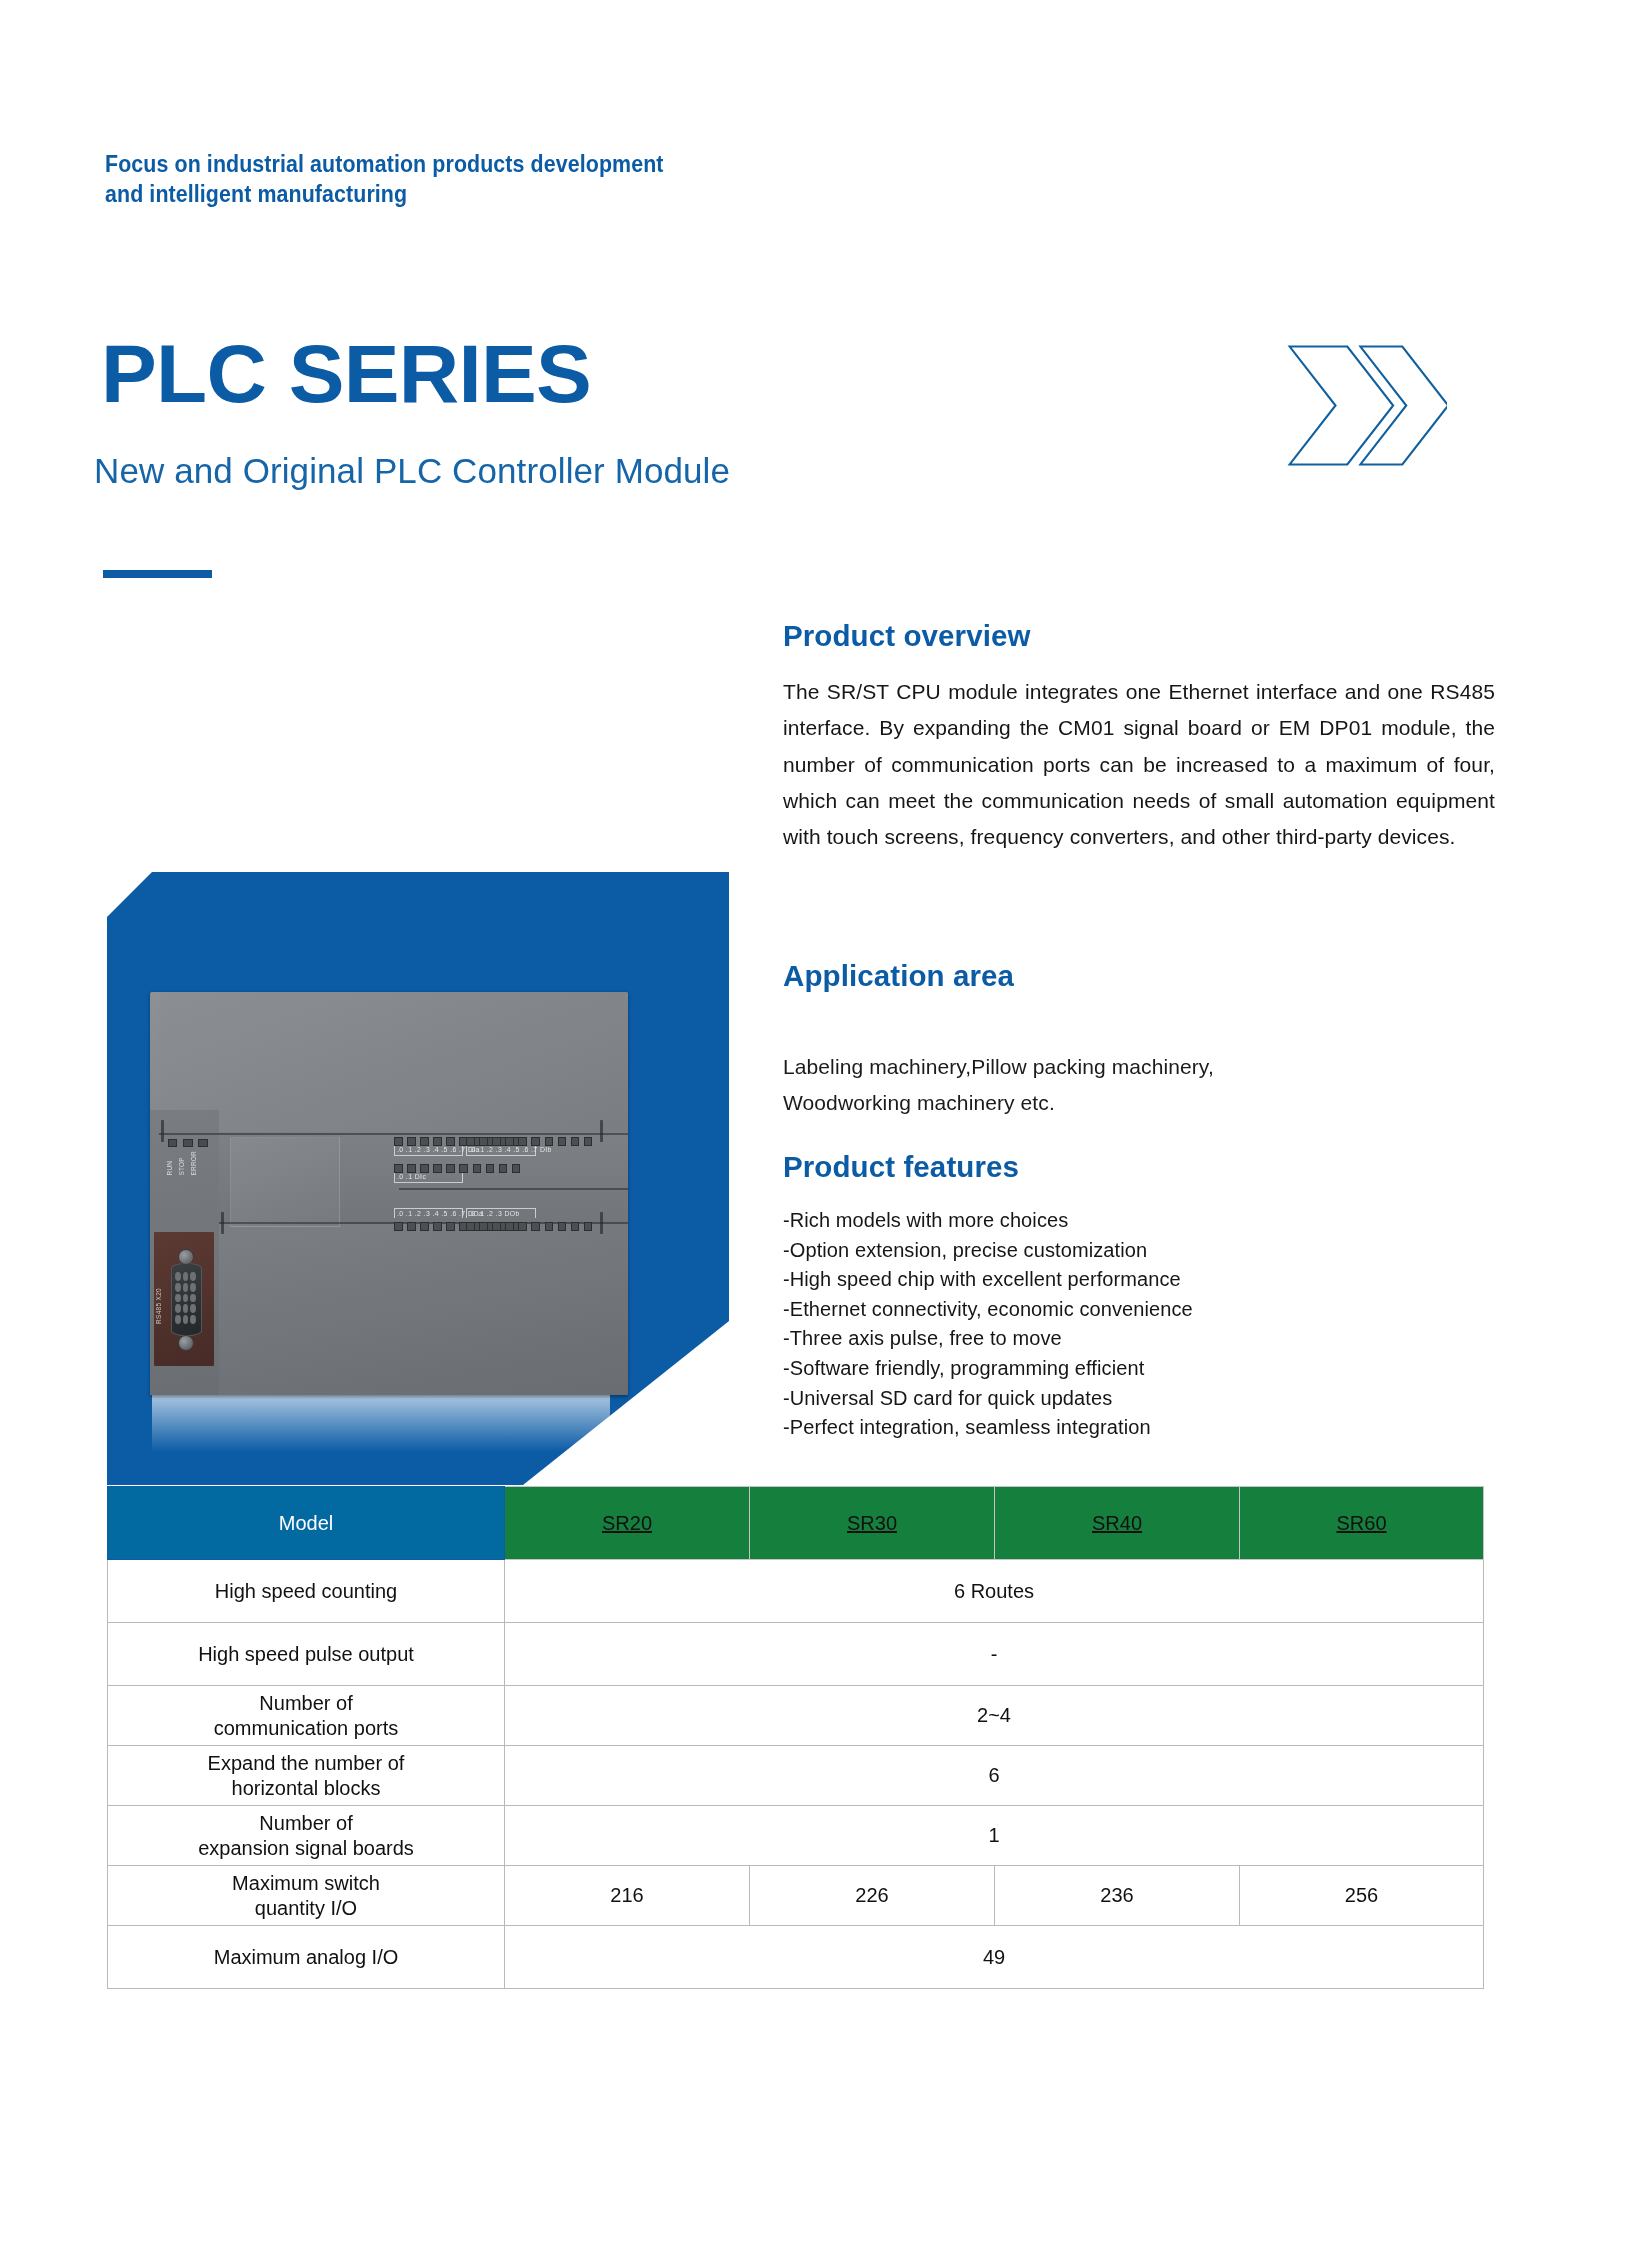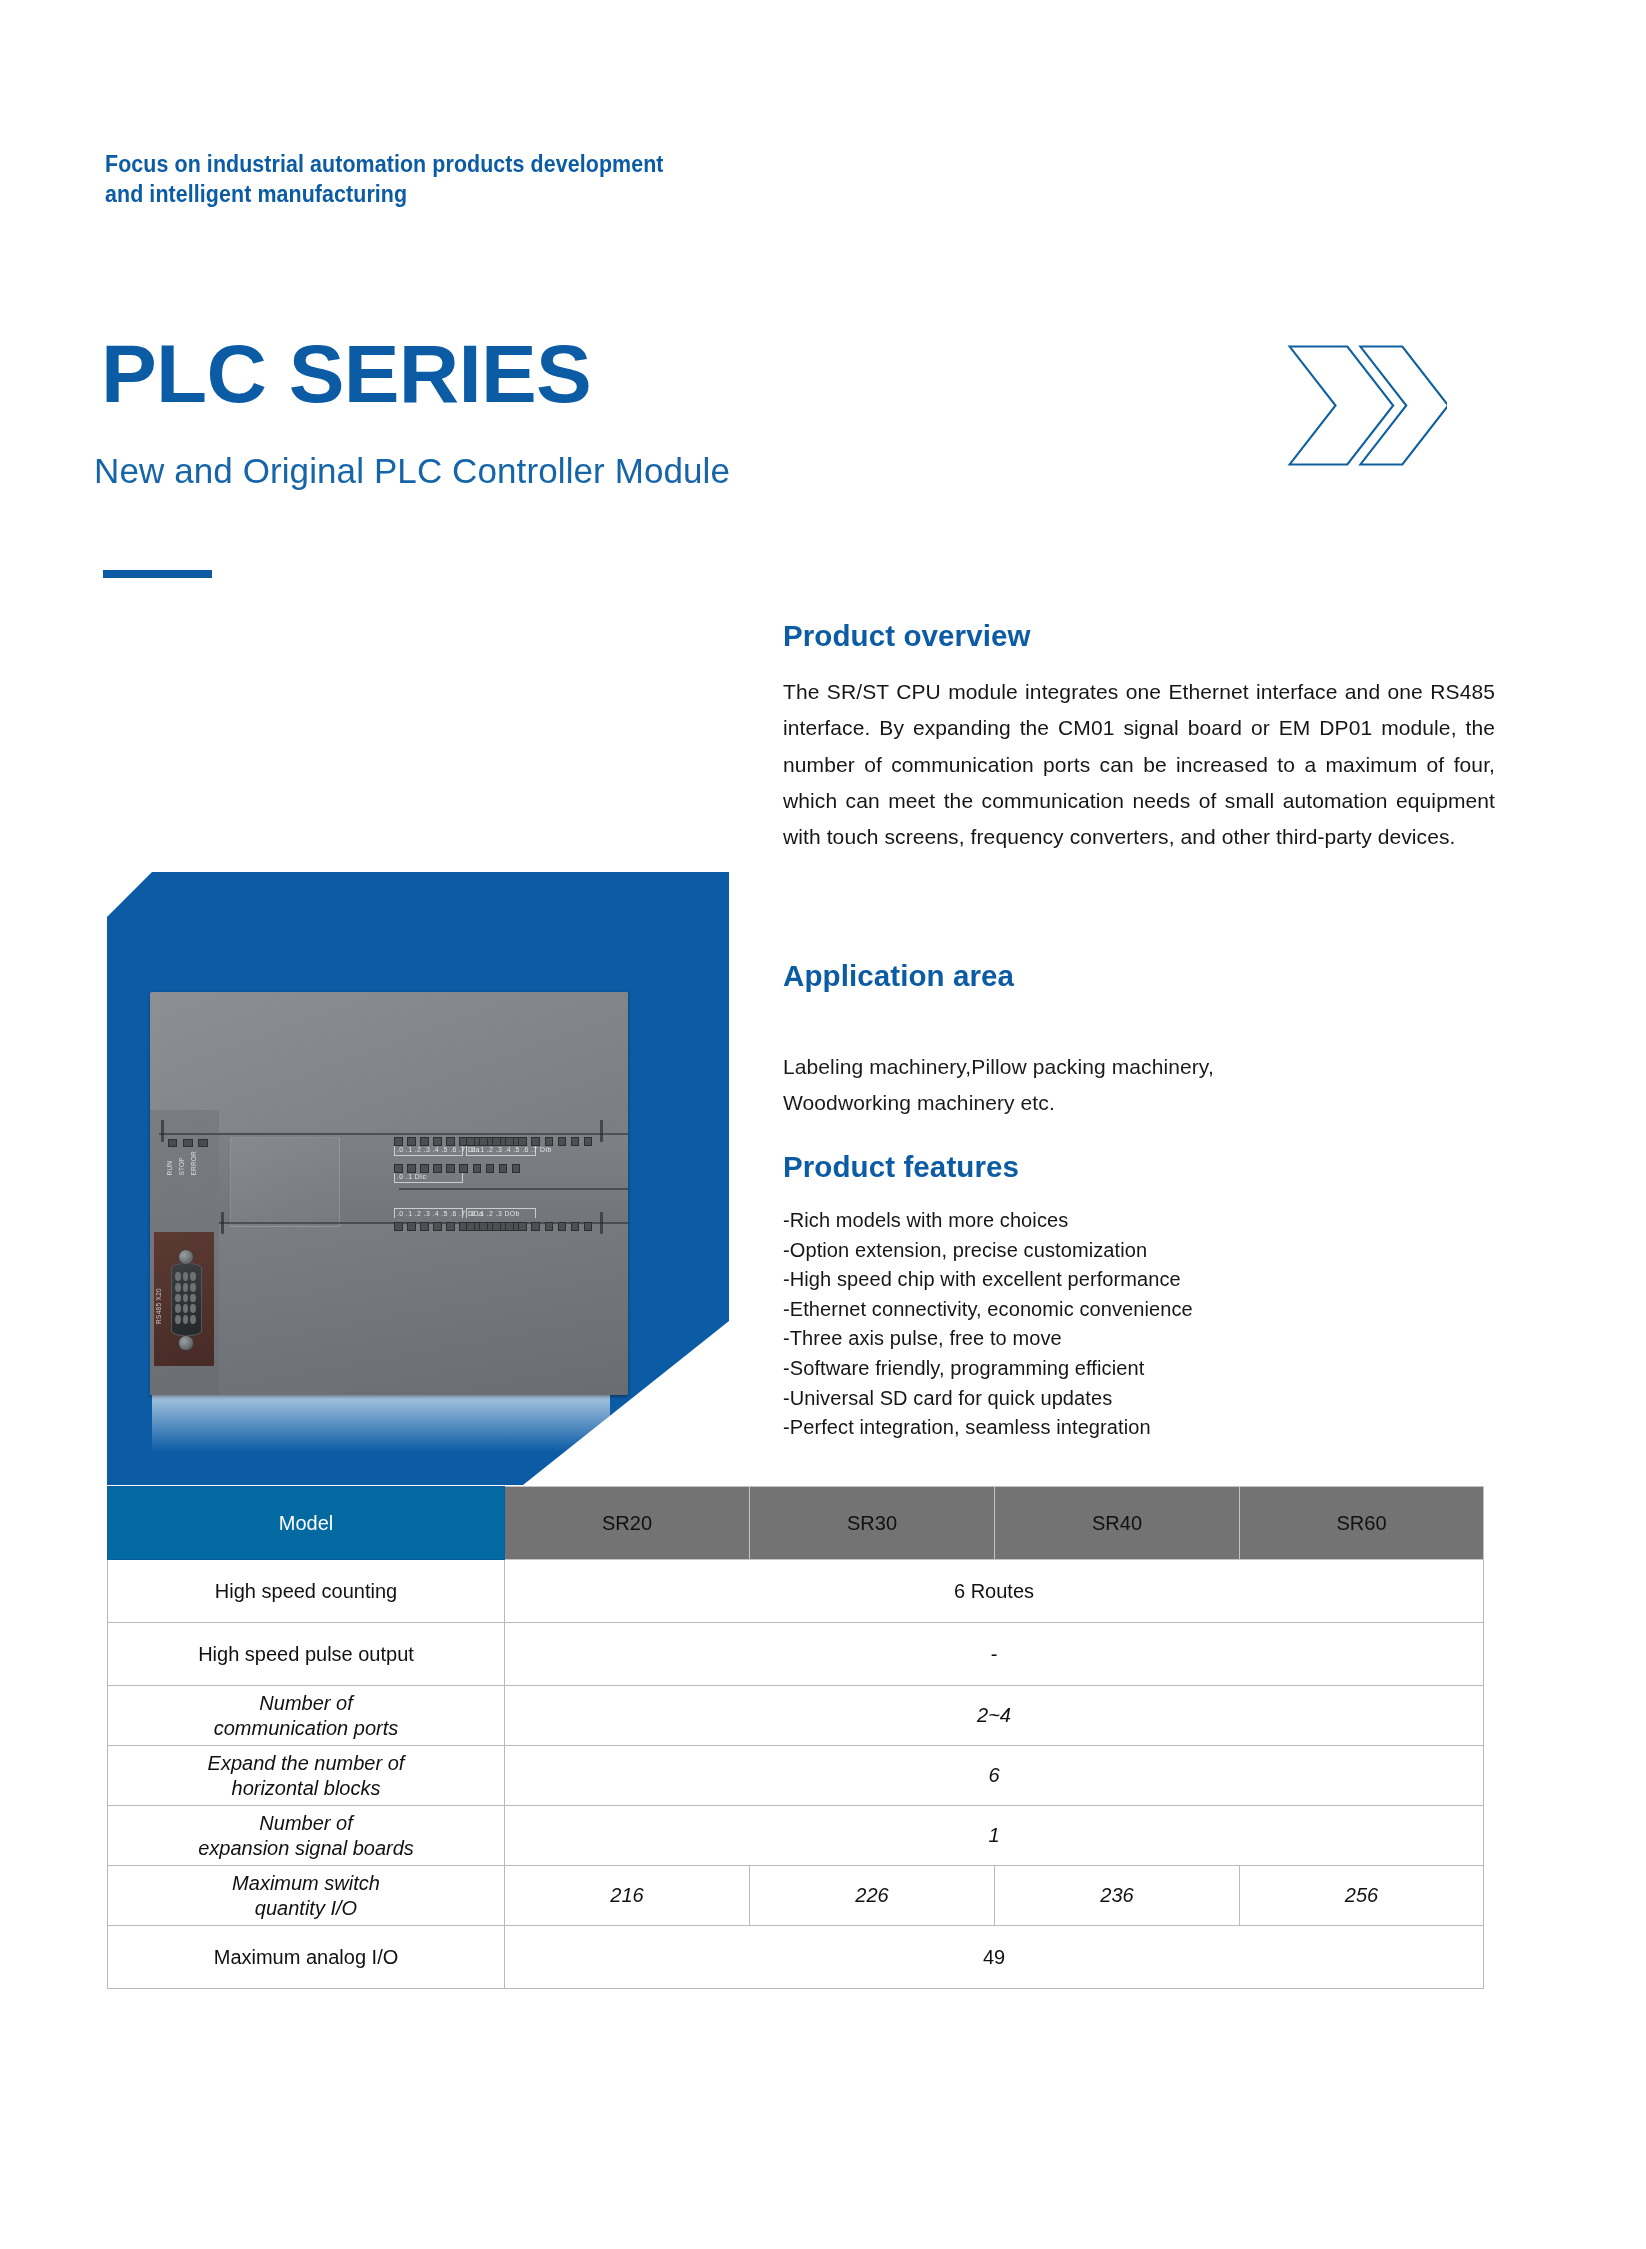--- a/index.html
+++ b/index.html
@@ -331,27 +331,28 @@
     padding: 3.9px 5.2px;
   }
   .hdr-model {
     background: #0369a1;
     color: #ffffff !important;
     font-size: 25px;
     height: 72px;
     border-color: #0b5ba5 !important;
   }
   .hdr-cell {
-    background: #737373;
+    background: #15803d;
     font-size: 22px;
     height: 72px;
     border-color: #c4c4c4 !important;
+    text-decoration: underline;
   }
   .r-tall { height: 63px; }
-  .r-two  { height: 60px; font-style: italic; }
+  .r-two  { height: 60px; }
   .big-216 { font-size: 26px; }
   .big-236 { font-size: 27.5px; }
 </style>
 </head>
 <body>
 
 <div class="page">
 
   <div class="tagline">
     <div>Focus on industrial automation products development</div>

